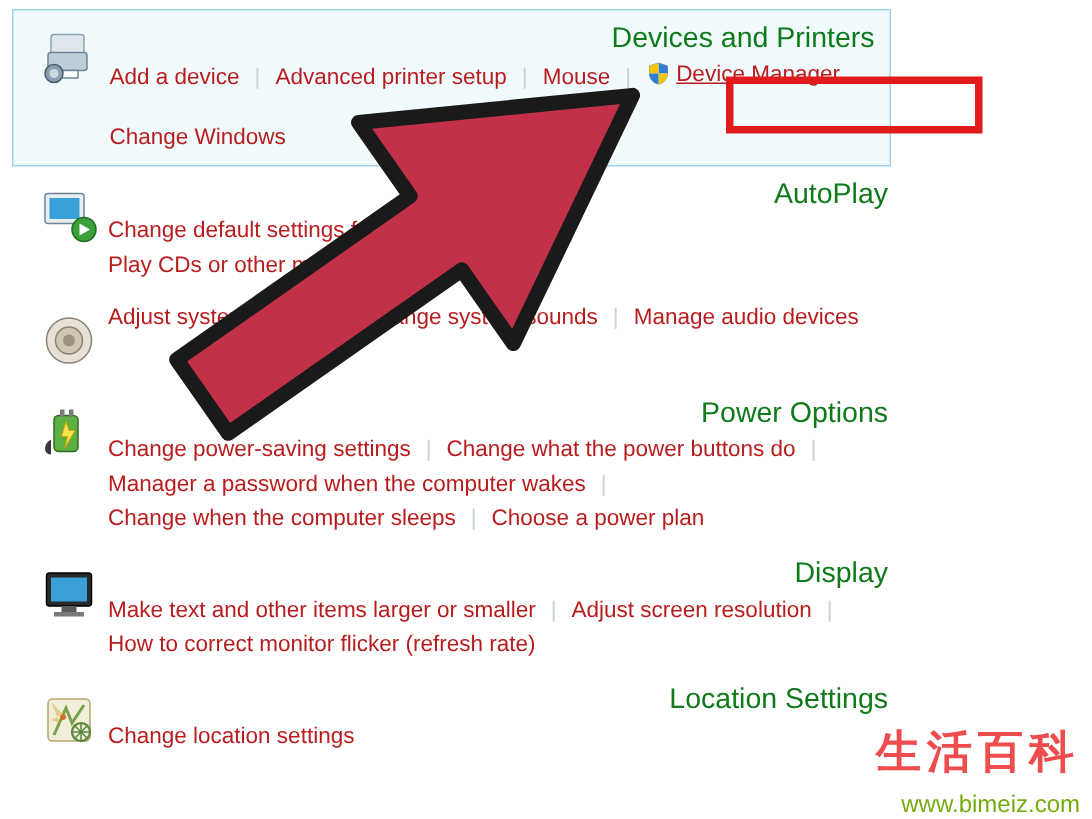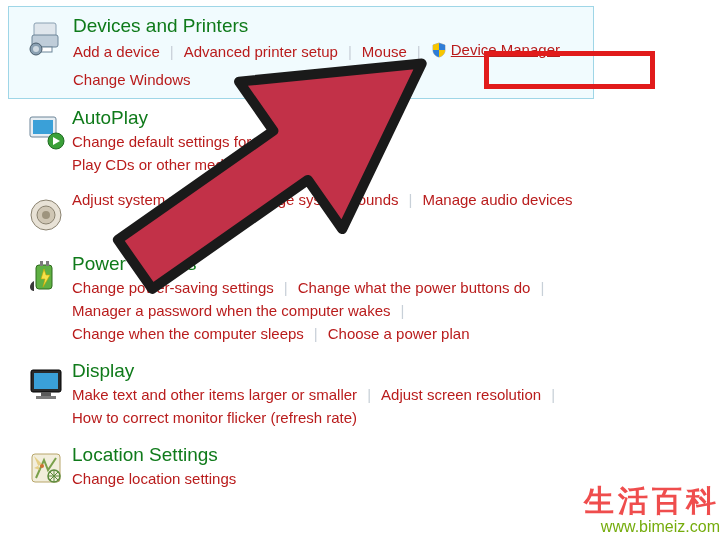--- a/index.html
+++ b/index.html
@@ -9,20 +9,21 @@
     height: 546px;
     font-family: "Segoe UI", Tahoma, sans-serif;
     font-size: 15px;
     background: #fff;
     overflow: hidden;
     position: relative;
   }
   .panel {
     width: 602px;
     box-sizing: border-box;
+    text-align: right;
   }
   .section {
     display: flex;
     align-items: flex-start;
     padding: 8px 10px 10px 20px;
     box-sizing: border-box;
   }
   .section.highlight {
     background: #f1fbfe;
     border: 1px solid #9fd6e7;
@@ -84,21 +85,21 @@
     font-family: "Microsoft YaHei", sans-serif;
     color: #ef4444;
     letter-spacing: 4px;
     font-size: 30px;
     text-shadow: 1px 1px 0 #fff;
     opacity: 0.95;
   }
   .wm-url {
     position: absolute;
     right: 8px;
-    bottom: 10px;
+    bottom: 0;
     color: #6ea800;
     font-size: 16px;
     font-family: Arial, sans-serif;
     opacity: 0.95;
   }
   .dm-underline { text-decoration: underline; }
 </style>
 </head>
 <body>
 
@@ -128,21 +129,21 @@
             <svg width="16" height="16" viewBox="0 0 16 16">
               <path d="M8 1 L14 3 V8 C14 12 11 14.5 8 15 C5 14.5 2 12 2 8 V3 Z" fill="#fff" stroke="#808080" stroke-width="0.6"></path>
               <path d="M8 1 L14 3 V8 H8 Z" fill="#2e7dd7"></path>
               <path d="M2 3 L8 1 V8 H2 Z" fill="#f7c600"></path>
               <path d="M8 8 H14 C14 12 11 14.5 8 15 Z" fill="#f7c600"></path>
               <path d="M8 8 V15 C5 14.5 2 12 2 8 Z" fill="#2e7dd7"></path>
             </svg>
           </span><span class="link dm-underline">Device Manager</span>
         </span>
       </div>
-      <div class="links" style="margin-top:10px">
+      <div class="links" style="margin-top:22px">
         <span class="link">Change Windows</span>
       </div>
     </div>
   </div>
 
   <div class="section">
     <div class="icon-col">
       <svg width="40" height="40" viewBox="0 0 40 40">
         <rect x="4" y="6" width="26" height="20" rx="2" fill="#e8eef3" stroke="#6d8598"></rect>
         <rect x="7" y="9" width="20" height="14" fill="#3aa0d8"></rect>

